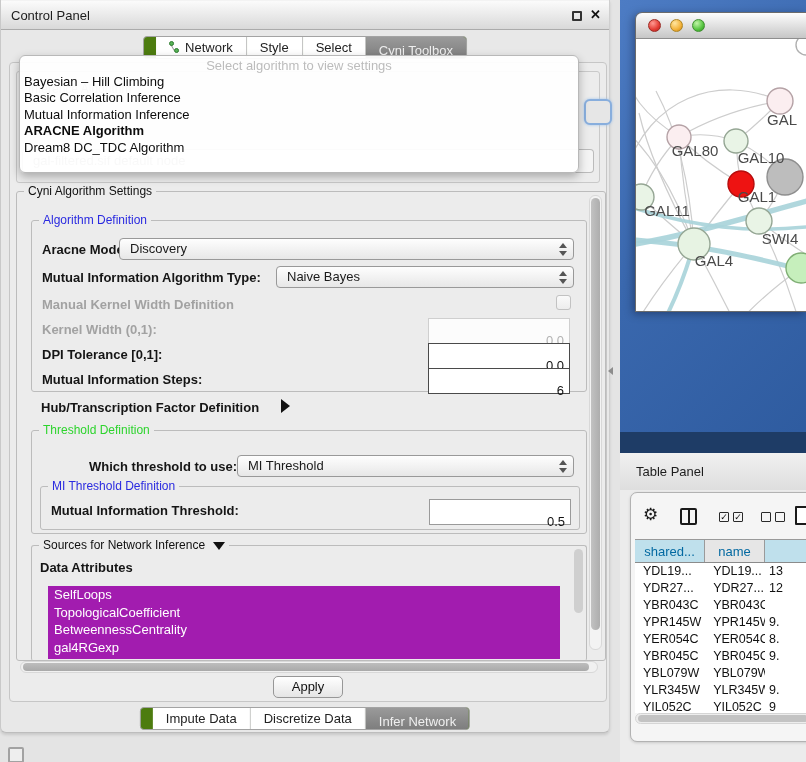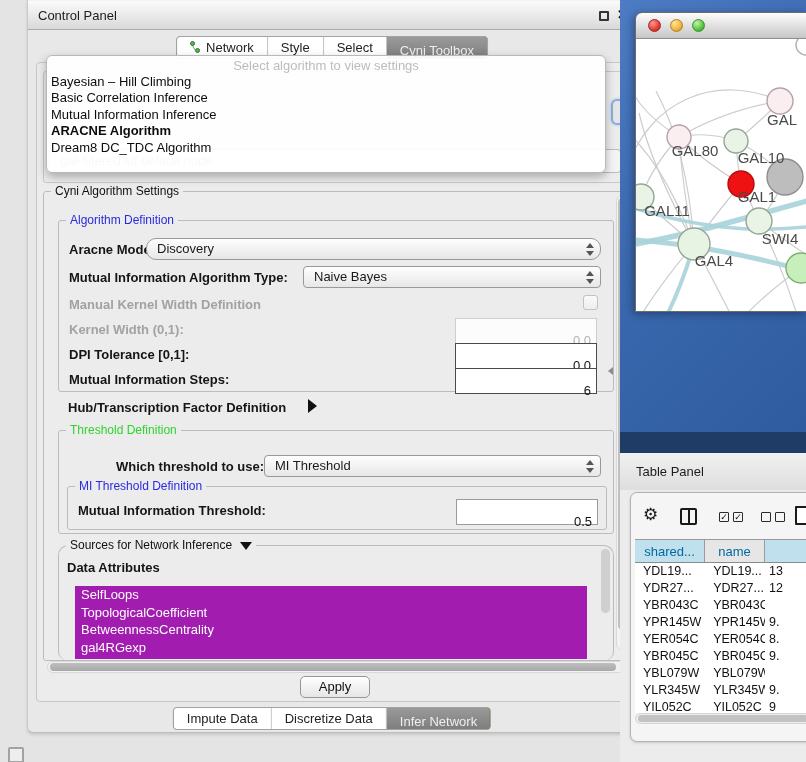--- a/index.html
+++ b/index.html
@@ -3,29 +3,29 @@
 <meta charset="utf-8">
 <style>
   * { margin:0; padding:0; box-sizing:border-box; }
   html,body { background:#e9e9e9; }
   body { font-family:"Liberation Sans", sans-serif; }
   #root { position:relative; width:806px; height:762px; overflow:hidden; background:#e4e4e4; }
 
   
   #control-panel { position:absolute; left:0; top:0; width:610px; height:733px;
     background:#e8e8e8; border-left:1px solid #c9c9c9; border-bottom:1px solid #bdbdbd;
-    border-right:1px solid #cfcfcf; border-radius:0 0 6px 6px; box-shadow:0 2px 3px rgba(0,0,0,0.12);margin-left:27px; }
+    border-right:1px solid #cfcfcf; border-radius:0 0 6px 6px; box-shadow:0 2px 3px rgba(0,0,0,0.12); }
   .cp-titlebar { position:absolute; left:0; top:0; width:100%; height:30px;
     background:linear-gradient(#fbfbfb,#d9d9d9); border-bottom:1px solid #ababab; border-top:1px solid #f3f3f3; }
   .cp-title { position:absolute; left:10px; top:7px; font-size:13px; color:#1c1c1c; }
   .cp-float { position:absolute; right:27px; top:10px; width:10px; height:10px; border:2px solid #333; border-radius:1px; }
   .cp-close { position:absolute; right:8px; top:6px; font-size:13px; font-weight:bold; color:#111; }
 
   
-  .tabstrip { position:absolute; display:flex; background:#4d7c0f; border:1px solid #a3a3a3; border-radius:4px; height:23px; overflow:hidden; }
+  .tabstrip { position:absolute; display:flex; background:#4d7c0f; border:1px solid #a3a3a3; border-radius:4px; height:23px; overflow:hidden;padding-left:12px; }
   #top-tabs { top:36px; left:50%; transform:translateX(-50%); }
   #bottom-tabs { top:707px; left:50%; transform:translateX(-50%); }
   .tab { display:flex; align-items:center; gap:5px; padding:0 13px; font-size:13px; color:#222;
     border-right:1px solid #c4c4c4; background:#fff; white-space:nowrap; }
   .tab:last-child { border-right:none; }
   .tab.selected { background:linear-gradient(#9a9a9a,#7e7e7e); color:#efefef; border-right-color:#7e7e7e;align-items:flex-end; }
   .net-icon { display:inline-block; width:11px; height:13px; position:relative; }
   .net-icon i { position:absolute; width:5px; height:5px; border-radius:50%; background:#57b357; border:1px solid #2d7a2d; }
   .net-icon i.a { left:0; top:0; } .net-icon i.b { left:5px; top:7px; }
   .net-icon s { position:absolute; left:3px; top:3px; width:1px; height:7px; background:#9a9a9a; transform:rotate(-30deg); }
@@ -185,21 +185,21 @@
         <span class="gt">Cyni Algorithm Settings</span>
 
         <div class="vsb" style="right:3px; top:3px; width:13px; height:455px;">
           <div class="thumb" style="top:2px; height:432px;"></div>
         </div>
 
         <div class="grp" style="left:14px; top:28px; width:556px; height:172px;">
           <span class="gt blue">Algorithm Definition</span>
 
           <span class="lbl" style="left:10px; top:21px;">Aracne Mode:</span>
-          <div class="combo" style="left:87px; top:17px; width:455px;border-radius:10px;">
+          <div class="combo" style="left:87px; top:17px; width:455px;">
             <span>Discovery</span>
             <span class="arrows">
                 <b class="up"></b>
                 <b class="dn"></b>
               </span>
           </div>
 
           <span class="lbl" style="left:10px; top:49px;">Mutual Information Algorithm Type:</span>
           <div class="combo" style="left:244px; top:45px; width:298px;">
             <span>Naive Bayes</span>
@@ -237,21 +237,21 @@
               </span>
           </div>
 
           <div class="grp" style="left:8px; top:55px; width:540px; height:44px;">
             <span class="gt blue">MI Threshold Definition</span>
             <span class="lbl" style="left:10px; top:16px;">Mutual Information Threshold:</span>
             <div class="tfield lite" style="left:388px; top:12px; width:142px;">0.5</div>
           </div>
         </div>
 
-        <div class="grp" style="left:14px; top:353px; width:556px; height:116px; border-bottom:none;border-radius:10px;">
+        <div class="grp" style="left:14px; top:353px; width:556px; height:116px; border-bottom:none;">
           <span class="gt">
             <span>Sources for Network Inference</span>
             <span style="display:inline-block; margin-left:5px; width:0; height:0; border-left:6px solid transparent; border-right:6px solid transparent; border-top:8px solid #111; vertical-align:middle;"></span>
           </span>
           <span class="lbl" style="left:8px; top:14px;">Data Attributes</span>
           <div id="attr-list">
               <div class="item">SelfLoops</div>
               <div class="item">TopologicalCoefficient</div>
               <div class="item">BetweennessCentrality</div>
               <div class="item">gal4RGexp</div>

